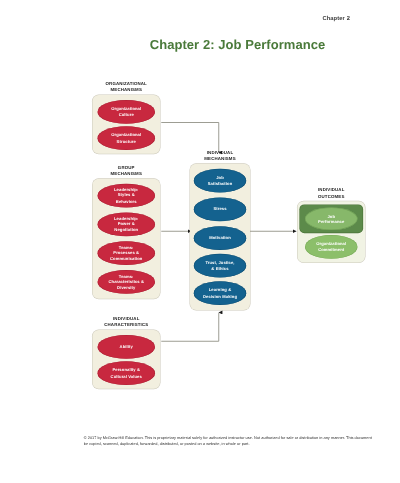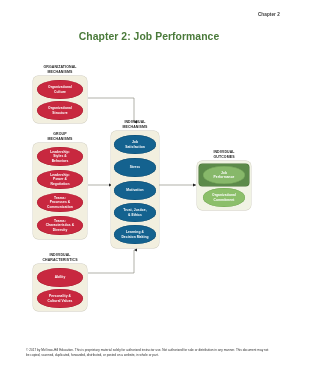--- a/index.html
+++ b/index.html
@@ -12,20 +12,21 @@
     height: 386px;
     position: relative;
     font-family: "Liberation Sans", sans-serif;
     overflow: hidden;
   }
 
   .page {
     position: absolute;
     inset: 0;
     background: #ffffff;
+    margin-left: 41px;
   }
 
   
   .chapter-header {
     position: absolute;
     top: 12px;
     right: 18px;
     font-size: 4.6px;
     font-weight: bold;
     color: #3a3a3a;

